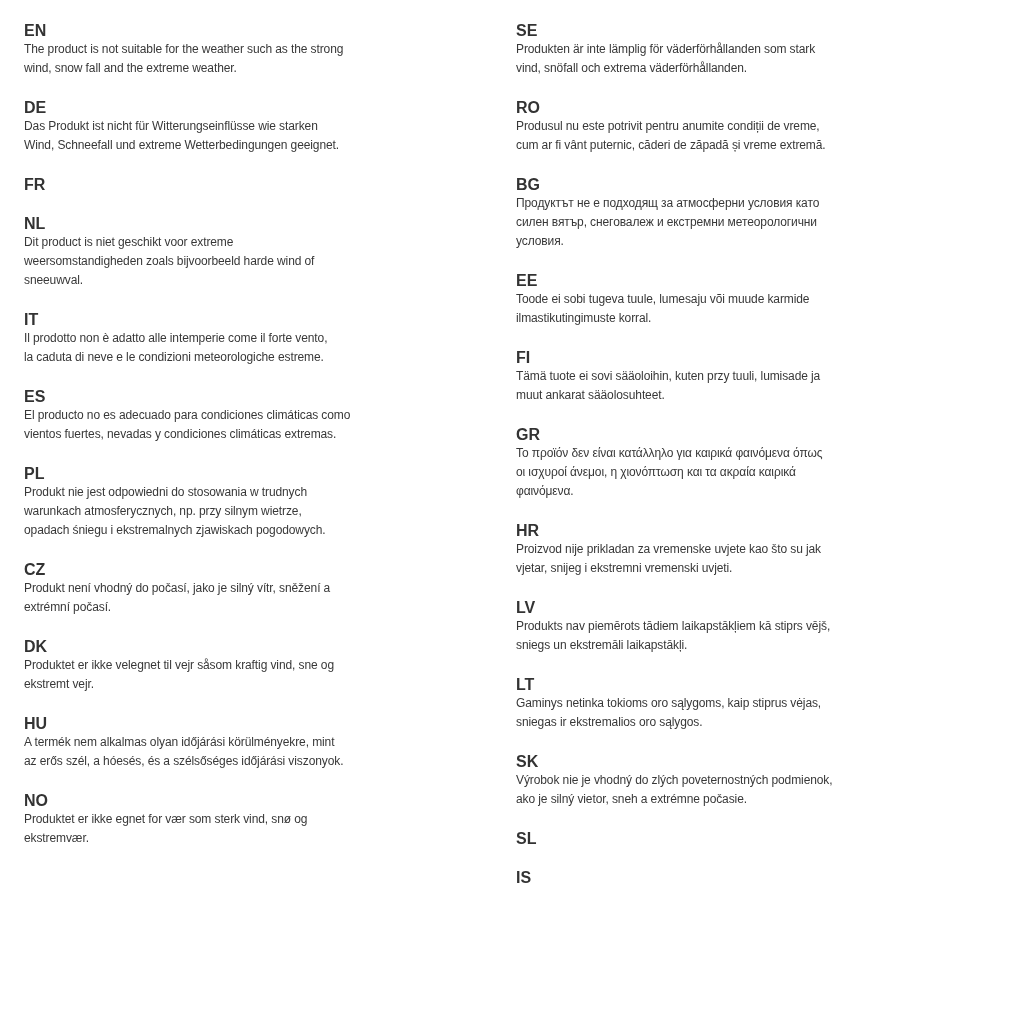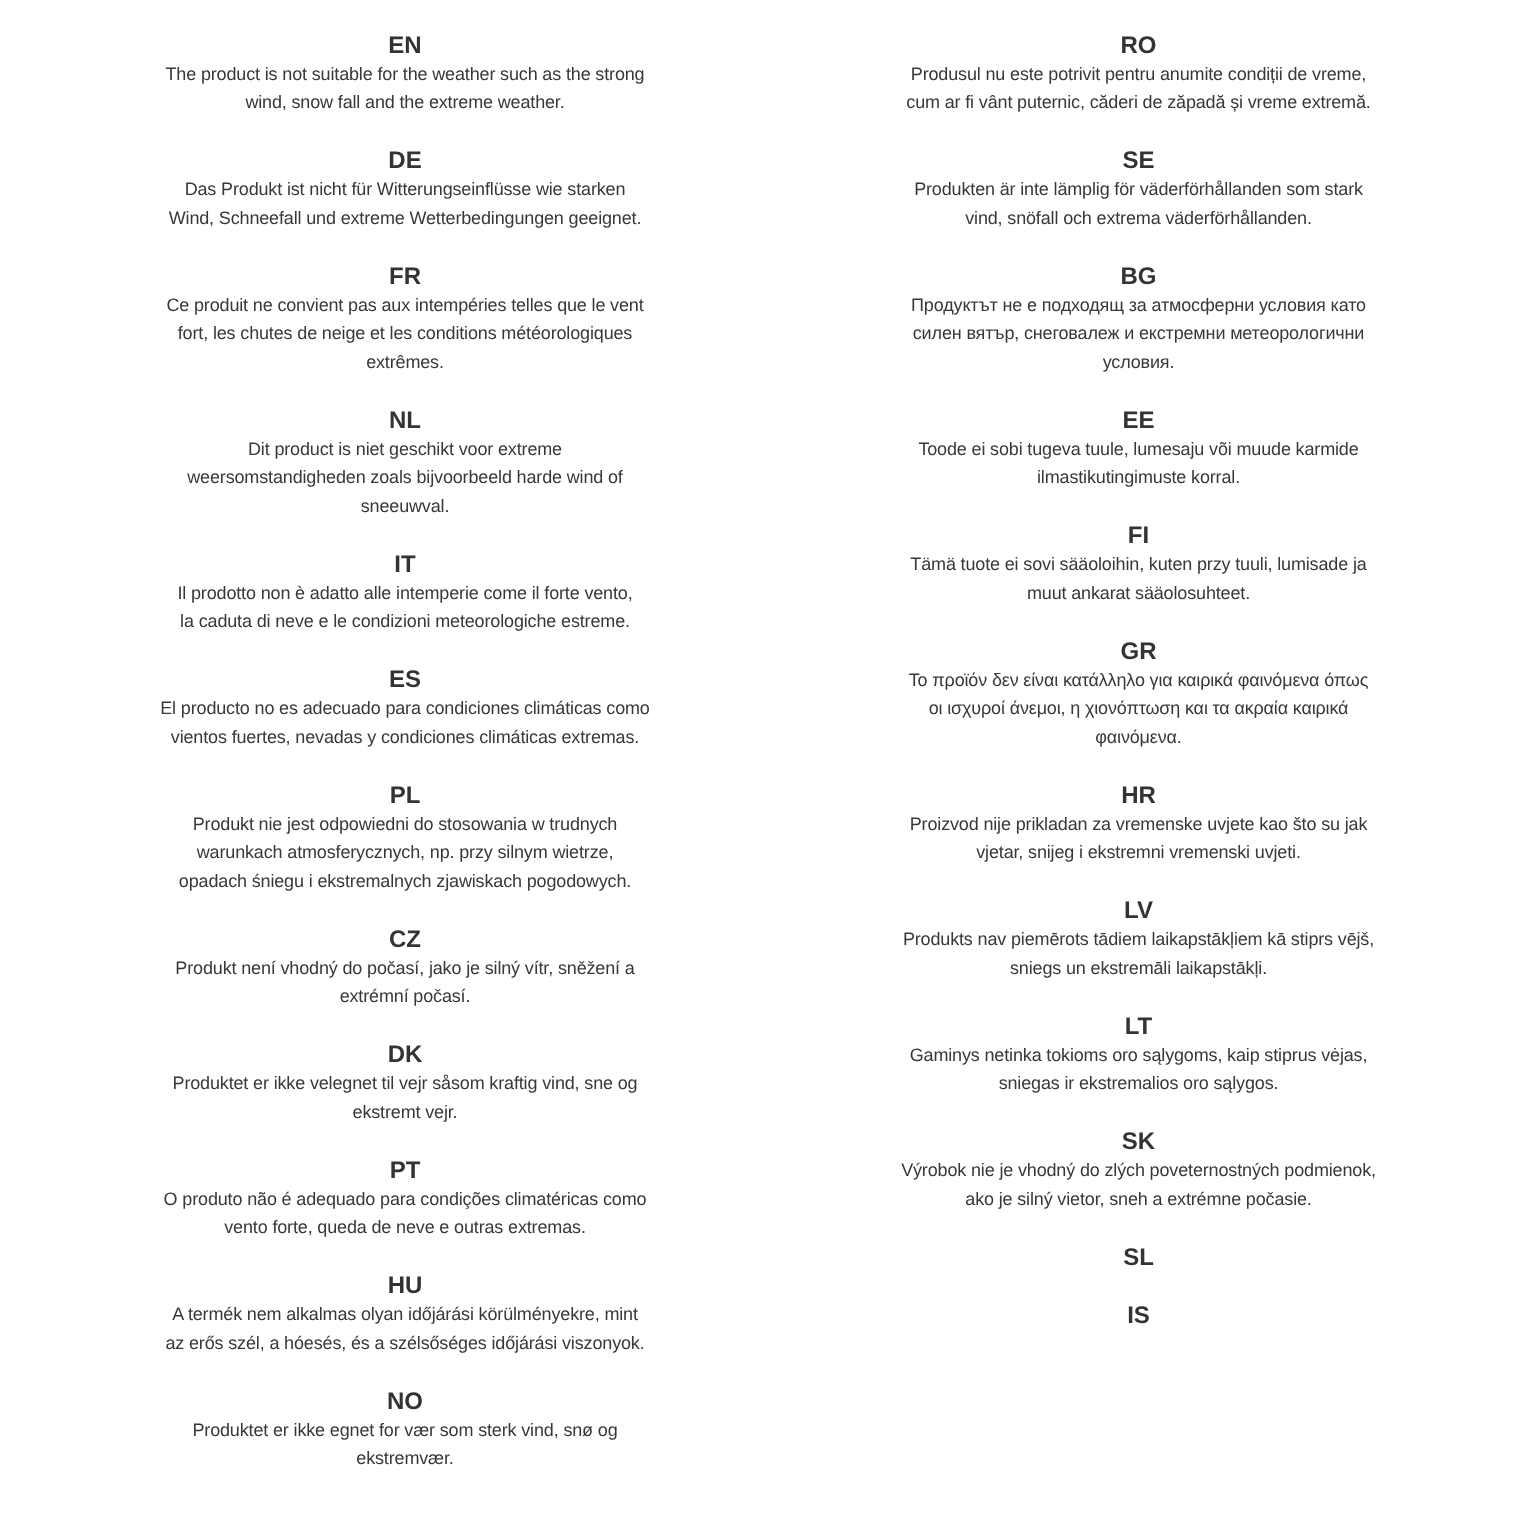--- a/index.html
+++ b/index.html
@@ -17,21 +17,21 @@
     padding: 21px 6px 0 24px;
   }
   .col {
     flex: 0 0 492px;
     width: 492px;
   }
   .col.right {
     flex: 0 0 486px;
     width: 486px;
   }
-  .block { margin: 0 0 20px 0; text-align: center; }
+  .block { margin: 0 0 20px 0; }
   .code {
     margin: 0;
     font-size: 16px;
     line-height: 19px;
     font-weight: bold;
     color: #333333;
   }
   .text {
     margin: 0;
     font-size: 12px;
@@ -51,23 +51,20 @@
       <p class="text">The product is not suitable for the weather such as the strong
 wind, snow fall and the extreme weather.</p>
     </section>
     <section class="block">
       <h2 class="code">DE</h2>
       <p class="text">Das Produkt ist nicht für Witterungseinflüsse wie starken
 Wind, Schneefall und extreme Wetterbedingungen geeignet.</p>
     </section>
     <section class="block">
       <h2 class="code">FR</h2>
-      <p class="text">Ce produit ne convient pas aux intempéries telles que le vent
-fort, les chutes de neige et les conditions météorologiques
-extrêmes.</p>
     </section>
     <section class="block">
       <h2 class="code">NL</h2>
       <p class="text">Dit product is niet geschikt voor extreme
 weersomstandigheden zoals bijvoorbeeld harde wind of
 sneeuwval.</p>
     </section>
     <section class="block">
       <h2 class="code">IT</h2>
       <p class="text">Il prodotto non è adatto alle intemperie come il forte vento,
@@ -88,46 +85,41 @@
       <h2 class="code">CZ</h2>
       <p class="text">Produkt není vhodný do počasí, jako je silný vítr, sněžení a
 extrémní počasí.</p>
     </section>
     <section class="block">
       <h2 class="code">DK</h2>
       <p class="text">Produktet er ikke velegnet til vejr såsom kraftig vind, sne og
 ekstremt vejr.</p>
     </section>
     <section class="block">
-      <h2 class="code">PT</h2>
-      <p class="text">O produto não é adequado para condições climatéricas como
-vento forte, queda de neve e outras extremas.</p>
-    </section>
-    <section class="block">
       <h2 class="code">HU</h2>
       <p class="text">A termék nem alkalmas olyan időjárási körülményekre, mint
 az erős szél, a hóesés, és a szélsőséges időjárási viszonyok.</p>
     </section>
     <section class="block">
       <h2 class="code">NO</h2>
       <p class="text">Produktet er ikke egnet for vær som sterk vind, snø og
 ekstremvær.</p>
     </section>
   </div>
 
   <div class="col right">
     <section class="block">
+      <h2 class="code">SE</h2>
+      <p class="text">Produkten är inte lämplig för väderförhållanden som stark
+vind, snöfall och extrema väderförhållanden.</p>
+    </section>
+    <section class="block">
       <h2 class="code">RO</h2>
       <p class="text">Produsul nu este potrivit pentru anumite condiții de vreme,
 cum ar fi vânt puternic, căderi de zăpadă și vreme extremă.</p>
-    </section>
-    <section class="block">
-      <h2 class="code">SE</h2>
-      <p class="text">Produkten är inte lämplig för väderförhållanden som stark
-vind, snöfall och extrema väderförhållanden.</p>
     </section>
     <section class="block">
       <h2 class="code">BG</h2>
       <p class="text">Продуктът не е подходящ за атмосферни условия като
 силен вятър, снеговалеж и екстремни метеорологични
 условия.</p>
     </section>
     <section class="block">
       <h2 class="code">EE</h2>
       <p class="text">Toode ei sobi tugeva tuule, lumesaju või muude karmide

